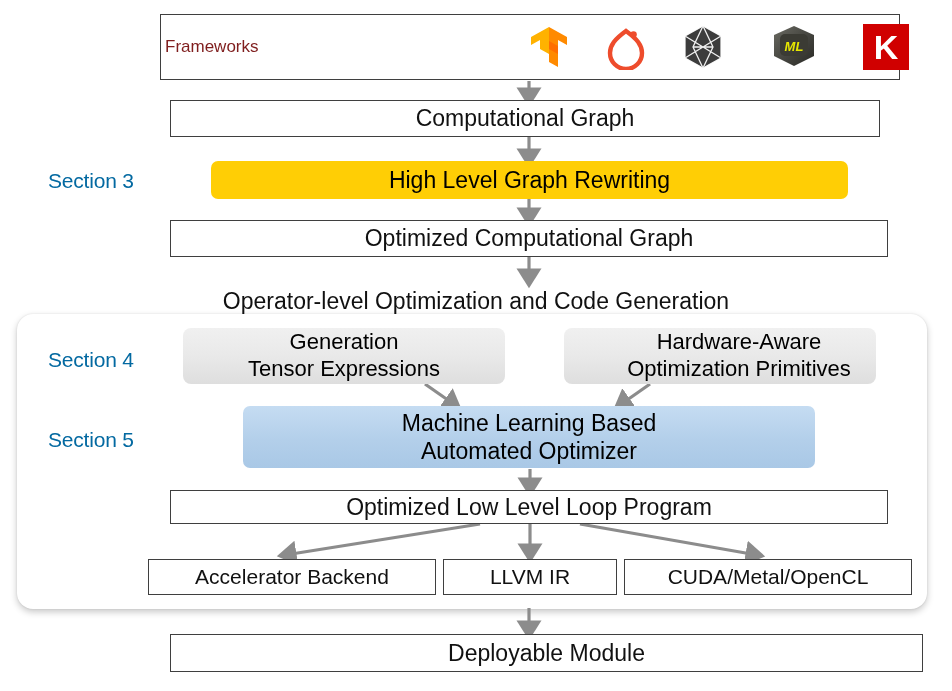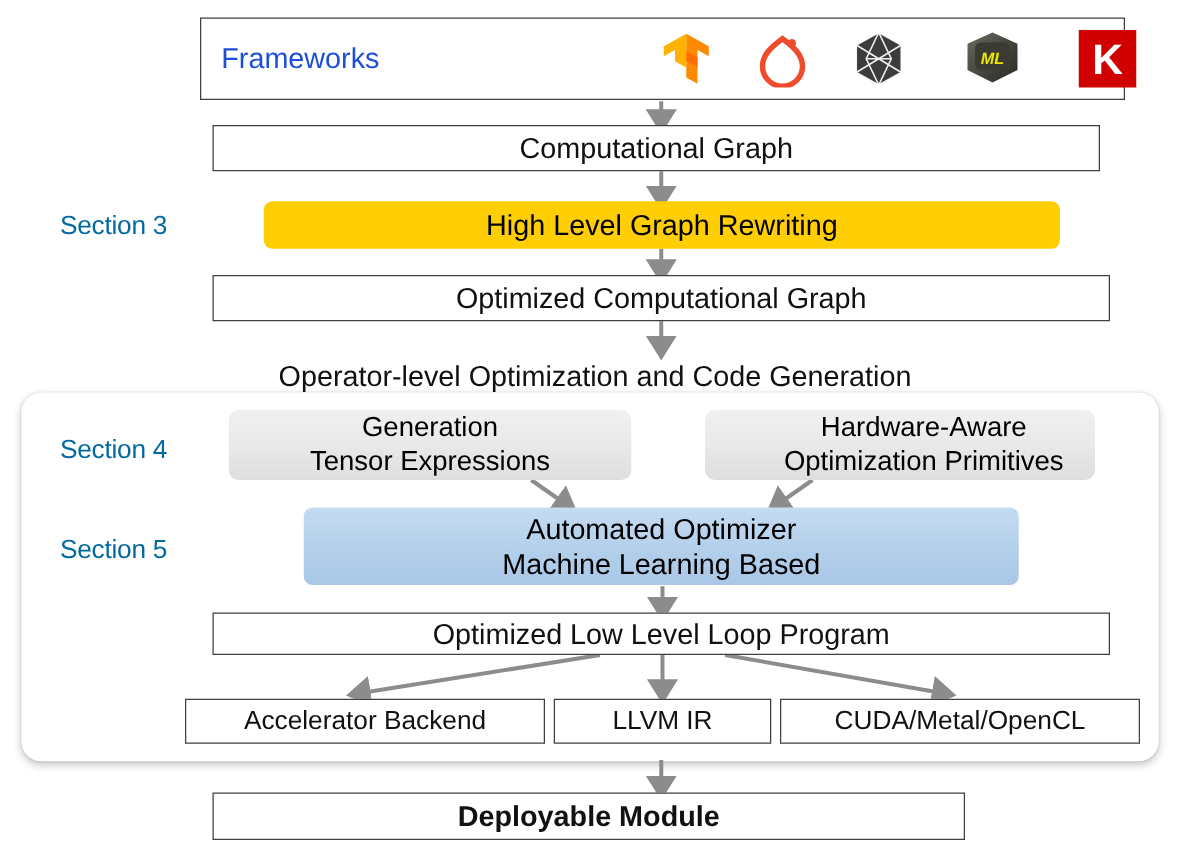--- a/index.html
+++ b/index.html
@@ -63,25 +63,25 @@
     height: 66px;
     border: 1.5px solid #3f3f3f;
     background: #ffffff;
     box-sizing: border-box;
     position: absolute;
     display: flex;
     align-items: center;
   }
   #frameworks-label {
     position: absolute;
-    left: 16px;
+    left: 4px;
     top: 50%;
     transform: translateY(-50%);
-    font-size: 23px;
-    color: #1d4ed8;
+    font-size: 17px;
+    color: #7f1d1d;
     white-space: nowrap;
   }
   .fw-icon {
     position: absolute;
     top: 50%;
     transform: translateY(-50%);
     width: 56px;
     height: 52px;
     display: flex;
     align-items: center;
@@ -248,37 +248,37 @@
   </div>
 
   <div class="node gray-pill" id="hardware-aware-primitives" style="left:564px; top:328px; width:312px; height:56px; flex-direction:column;padding-left:38px;">
     <span>Hardware-Aware</span>
     <span>Optimization Primitives</span>
   </div>
 
   <div class="section-label" style="left:48px; top:428px;">Section 5</div>
 
   <div class="node pill" id="ml-optimizer" style="left:243px; top:406px; width:572px; height:62px; flex-direction:column;">
+    <span>Machine Learning Based</span>
     <span>Automated Optimizer</span>
-    <span>Machine Learning Based</span>
   </div>
 
   <div class="node rect" id="optimized-low-level-loop-program" style="left:170px; top:490px; width:718px; height:34px;">
     <span>Optimized Low Level Loop Program</span>
   </div>
 
   <div class="node rect" id="accelerator-backend" style="left:148px; top:559px; width:288px; height:36px; font-size:21px;">
     <span>Accelerator Backend</span>
   </div>
 
   <div class="node rect" id="llvm-ir" style="left:443px; top:559px; width:174px; height:36px; font-size:21px;">
     <span>LLVM IR</span>
   </div>
 
   <div class="node rect" id="cuda-metal-opencl" style="left:624px; top:559px; width:288px; height:36px; font-size:21px;">
     <span>CUDA/Metal/OpenCL</span>
   </div>
 
-  <div class="node rect" id="deployable-module" style="left:170px; top:634px; width:602px; height:38px;font-weight:bold;">
+  <div class="node rect" id="deployable-module" style="left:170px; top:634px; width:753px; height:38px;">
     <span>Deployable Module</span>
   </div>
 
 </div>
 
 </body></html>

